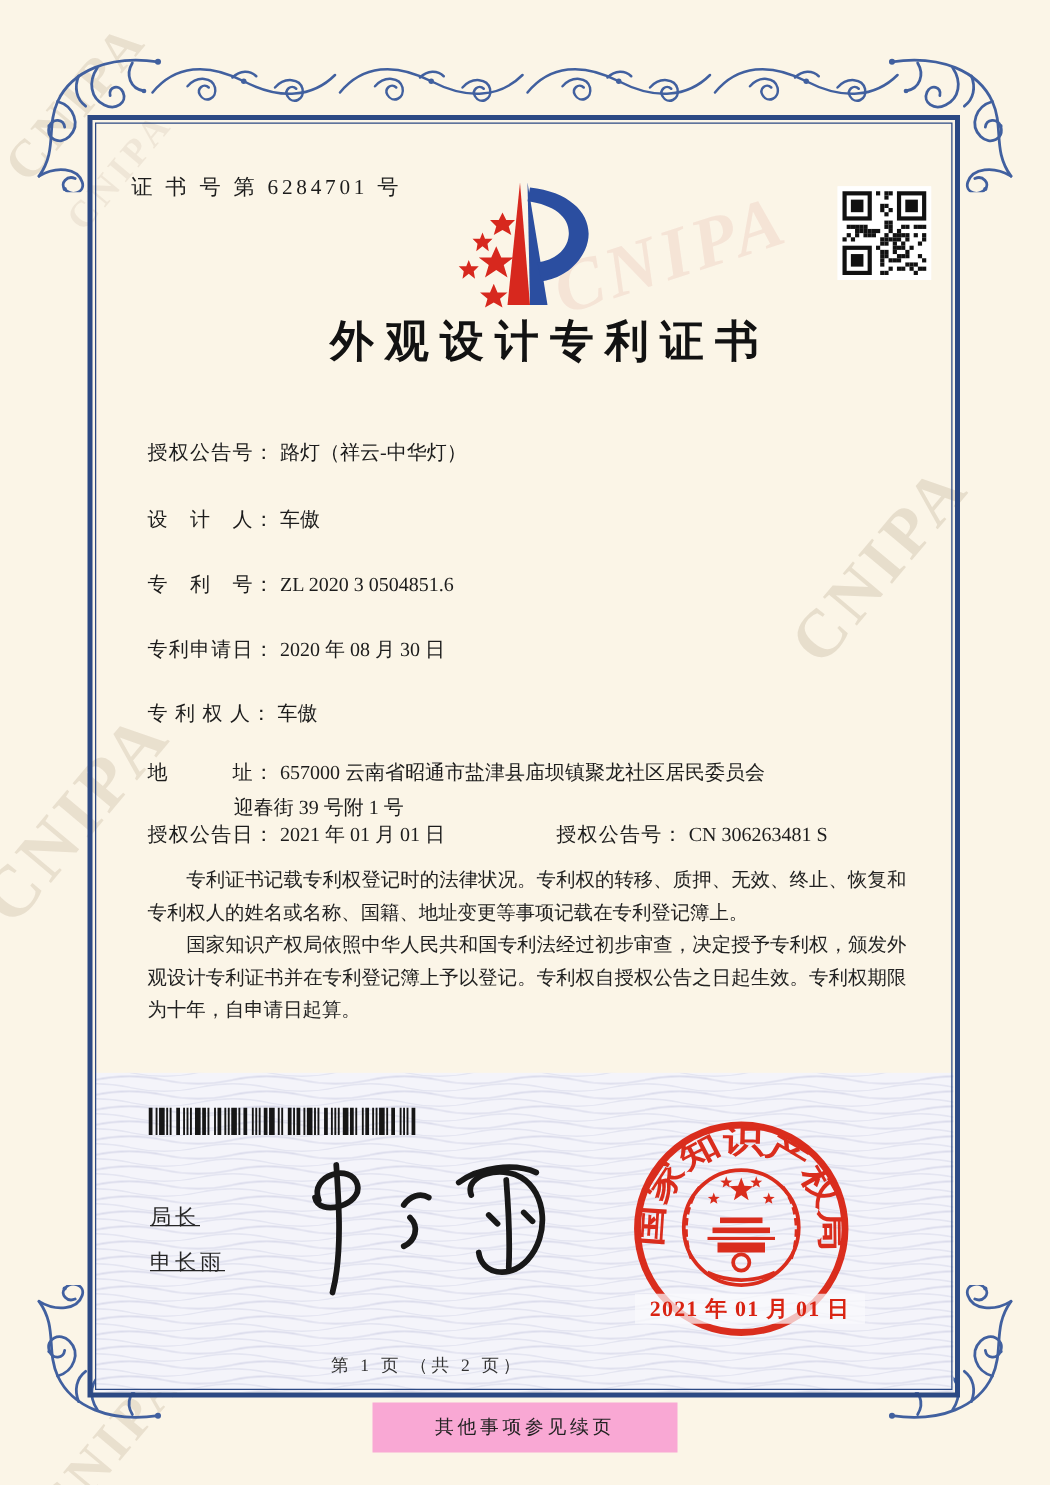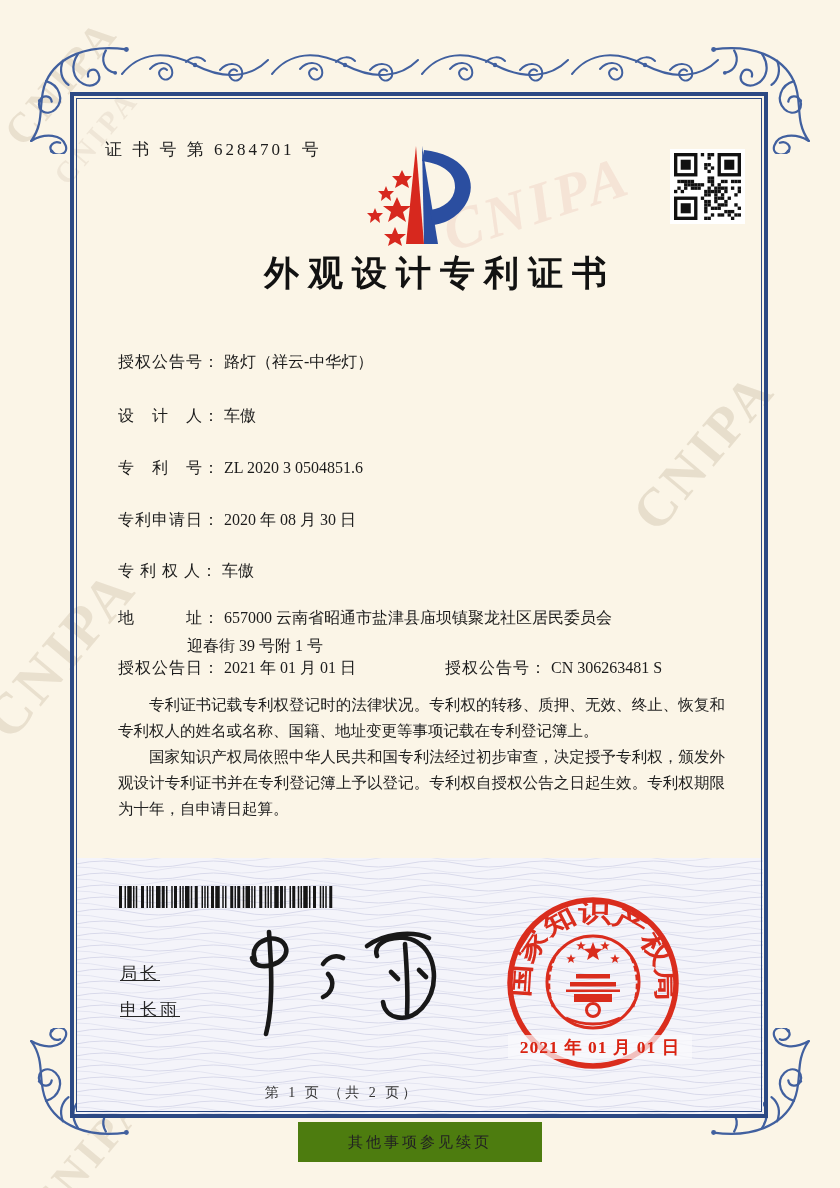--- a/index.html
+++ b/index.html
@@ -63,21 +63,21 @@
     font-size:17px;letter-spacing:3px;color:#262626;font-weight:500;text-decoration:underline;}
   .seal-date{
     position:absolute;left:508px;top:1035px;width:184px;text-align:center;
     font-size:17.5px;font-weight:bold;color:#d92312;letter-spacing:1px;
     background:rgba(250,250,252,0.72);
   }
   .page-num{position:absolute;left:0;top:1084px;width:684px;text-align:center;
     font-size:14px;letter-spacing:3px;color:#333;}
   .continuation{
     position:absolute;left:50%;top:1122px;transform:translateX(-50%);
-    width:244px;height:40px;line-height:40px;background:#4d7c0f;
+    width:244px;height:40px;line-height:40px;background:#f9a8d4;
     text-align:center;font-size:15px;letter-spacing:3px;color:#222;
   }
   .barcode{position:absolute;left:118px;top:886px;width:220px;height:22px;}
   .qr{position:absolute;left:670px;top:149px;width:75px;height:75px;background:#fff;}
   .logo{position:absolute;left:350px;top:142px;width:132px;height:106px;}
   .signature{position:absolute;left:225px;top:912px;width:240px;height:130px;}
   .seal{position:absolute;left:504px;top:894px;width:178px;height:178px;opacity:0.95;}
 </style>
 </head>
 <body>

